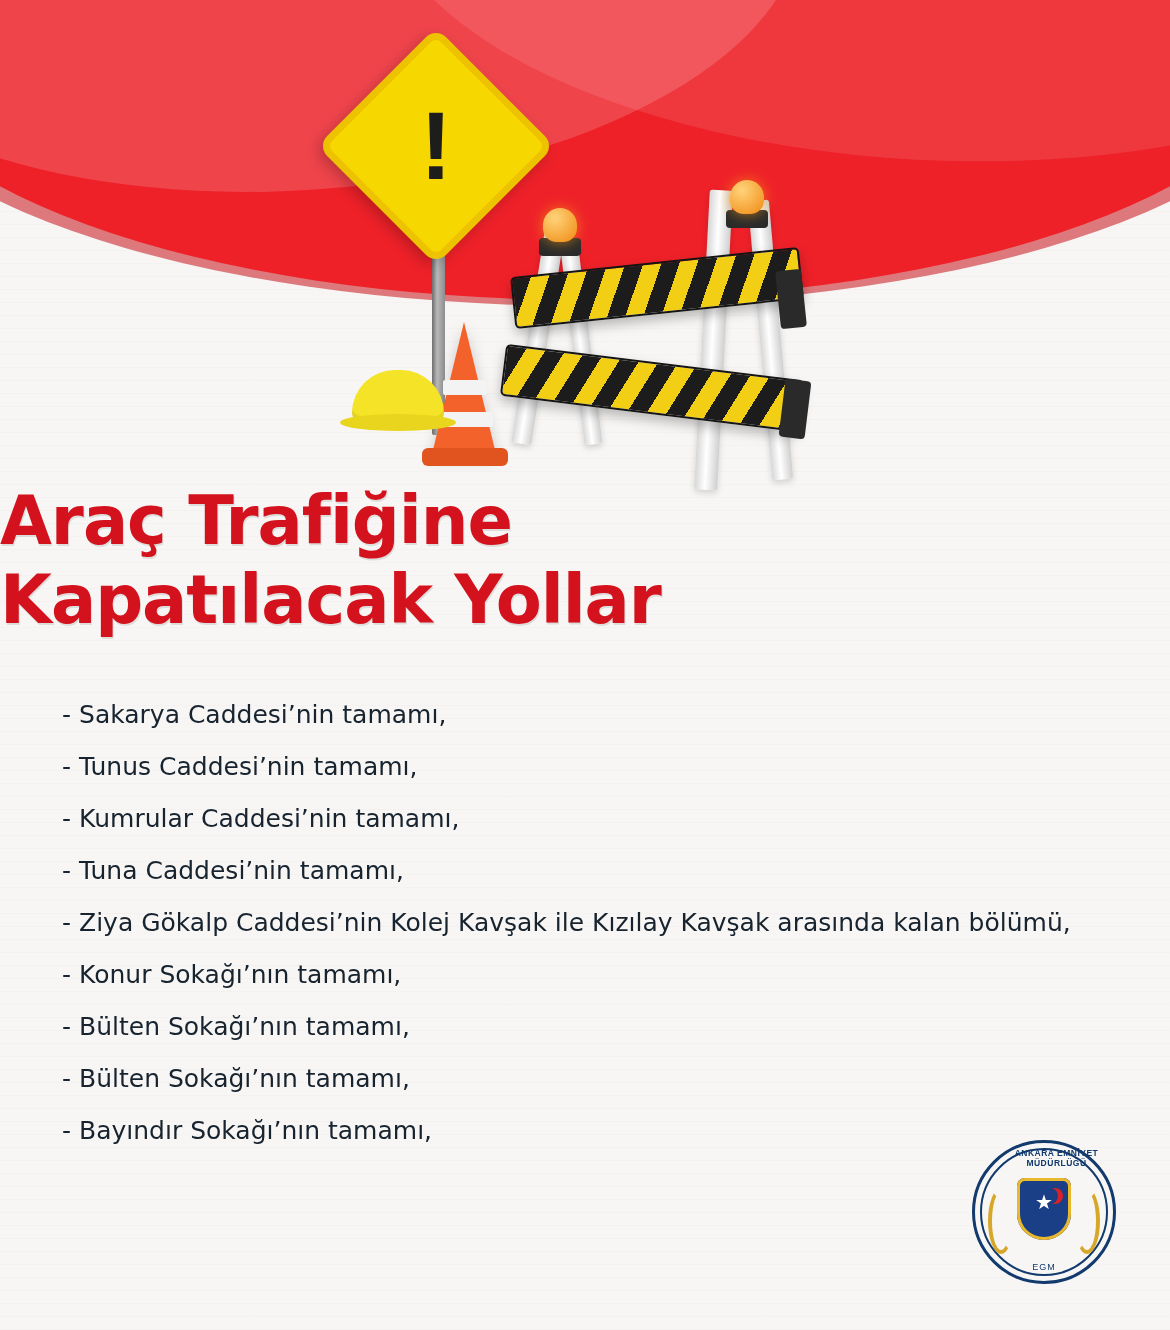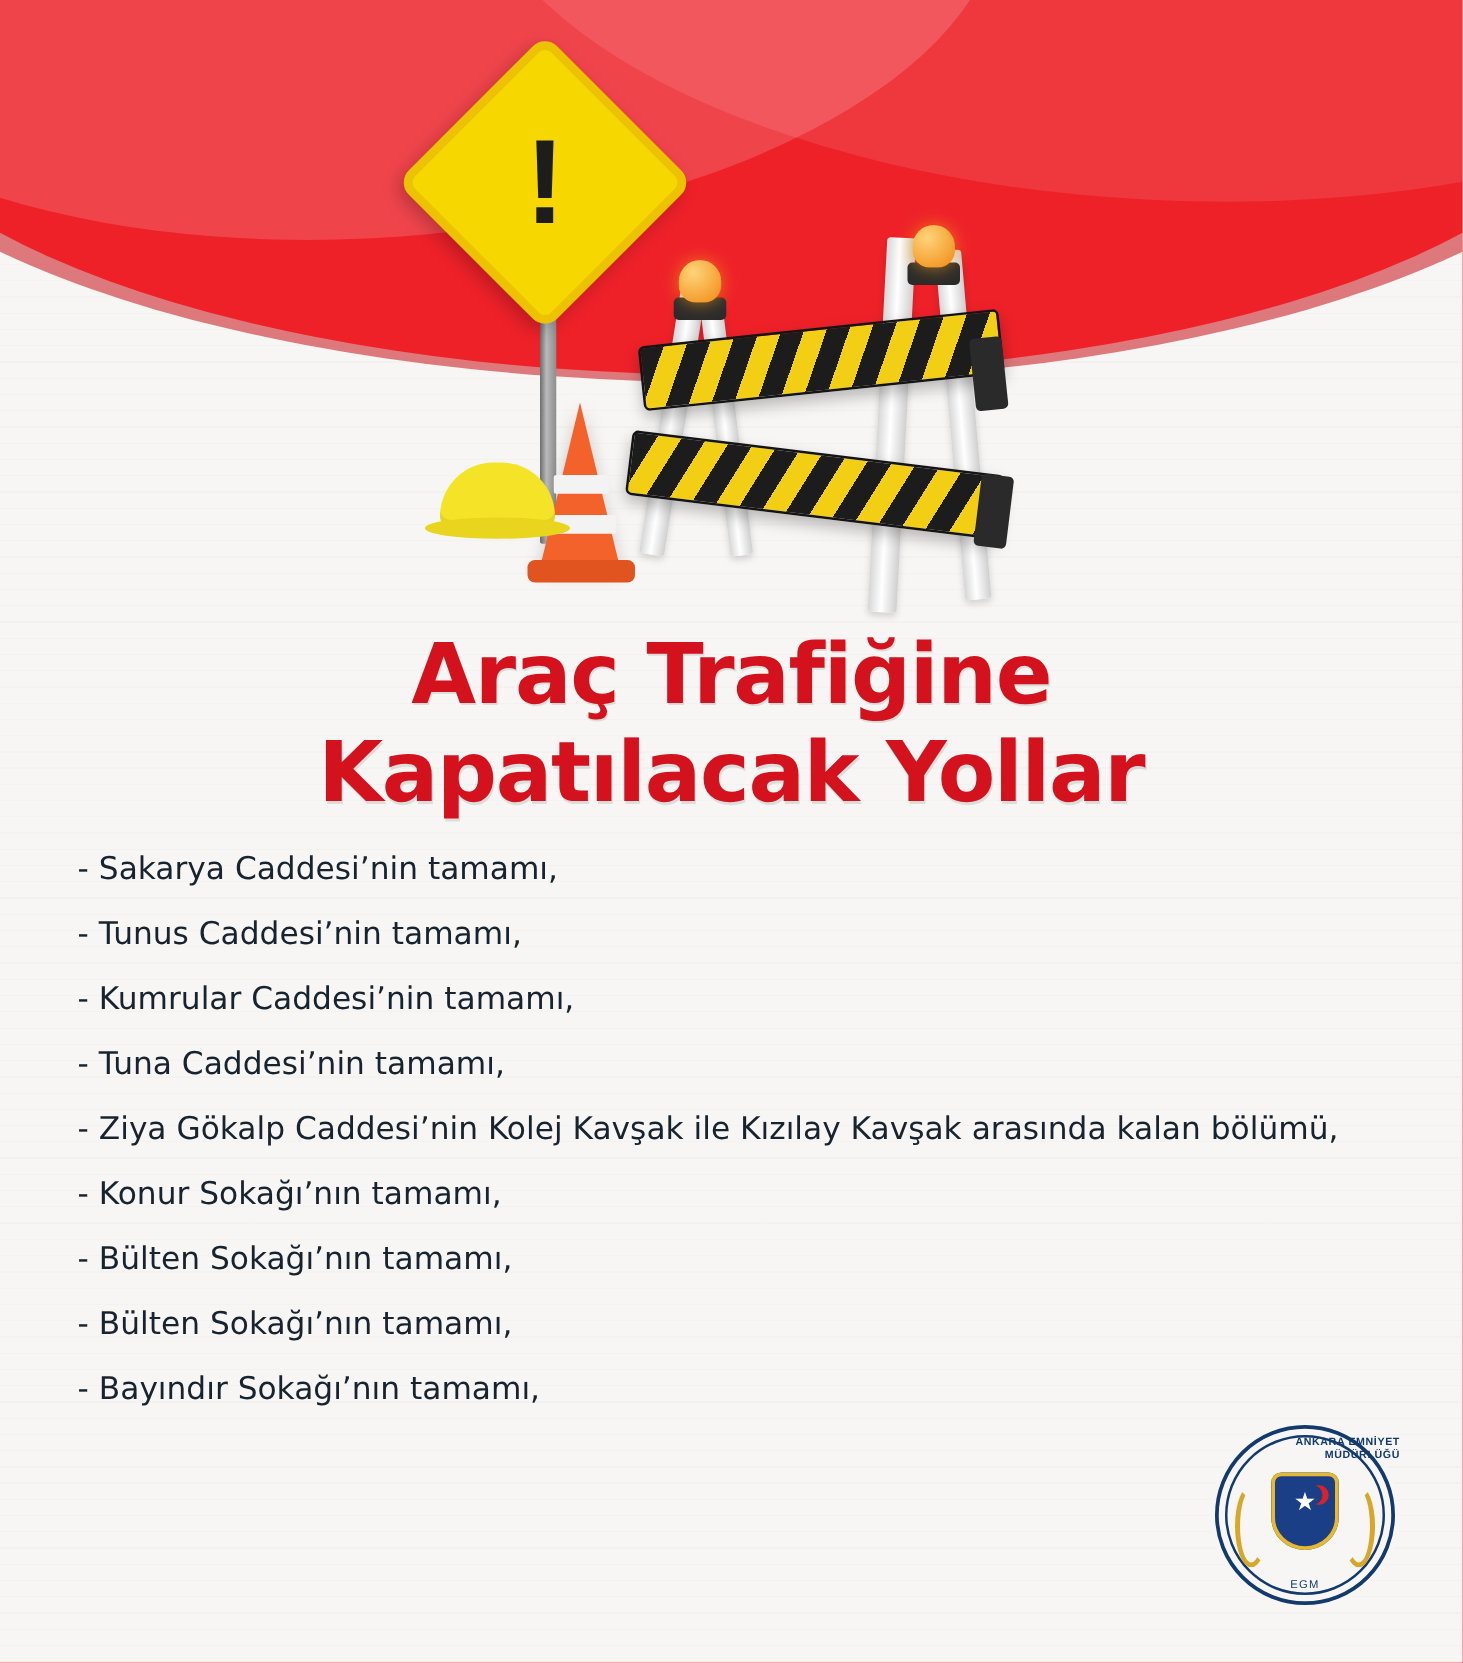--- a/index.html
+++ b/index.html
@@ -216,38 +216,37 @@
     border-radius: 4px;
   }
   .l1 { left: 543px; top: 168px; }
   .lb1 { left: 539px; top: 198px; }
   .l2 { left: 730px; top: 140px; }
   .lb2 { left: 726px; top: 170px; }
 
   
   .title-wrap {
     position: absolute;
-    top: 500px;
+    top: 482px;
     left: 0; right: 0;
-    text-align: center;
   }
   .title-line {
     color: #d4121d;
     font-family: "DejaVu Sans", sans-serif;
     font-weight: bold;
     font-size: 67px;
     line-height: 1.18;
     letter-spacing: -1px;
     text-shadow: 1px 2px 0 rgba(0,0,0,.10);
   }
 
   
   .road-list {
     position: absolute;
-    top: 680px;
+    top: 700px;
     left: 62px;
     right: 50px;
     list-style: none;
   }
   .road-list li {
     font-family: "DejaVu Sans", sans-serif;
     font-size: 25px;
     color: #17232e;
     padding: 0 0 23px 0;
     white-space: nowrap;
@@ -273,21 +272,21 @@
   .logo-ring2 {
     position: absolute;
     inset: 12px;
     border-radius: 50%;
     border: 2px solid #123a6d;
   }
   .logo-top-text {
     position: absolute;
     top: 12px;
     left: 0; right: 0;
-    text-align: right;
+    text-align: center;
     font-size: 8.5px;
     letter-spacing: .5px;
     color: #123a6d;
     font-family: "Liberation Sans", sans-serif;
     font-weight: bold;
     margin-left: 25px;
   }
   .logo-shield {
     position: absolute;
     left: 50%;

